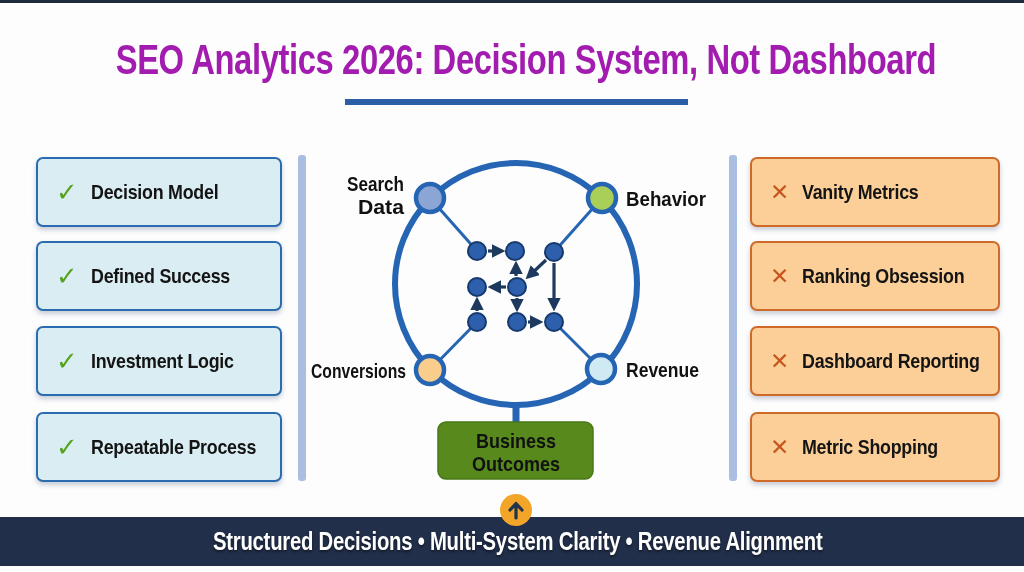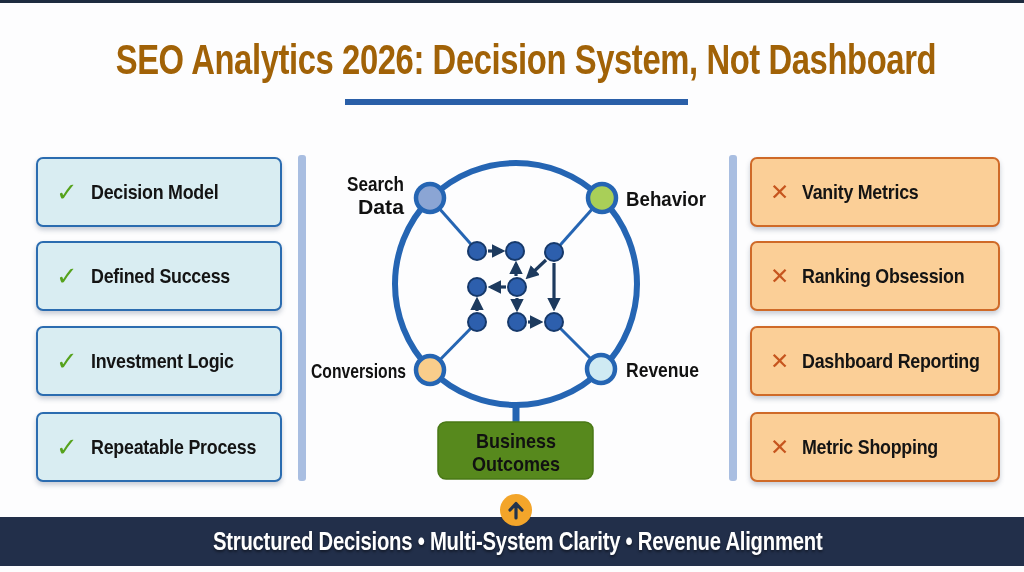--- a/index.html
+++ b/index.html
@@ -2,21 +2,21 @@
 <html><head>
 <meta charset="utf-8">
 <style>
   html,body{margin:0;padding:0;background:#ffffff;}
   .stage{
     position:relative;width:1024px;height:572px;overflow:hidden;
     background:#fdfdfe;font-family:"Liberation Sans","DejaVu Sans",sans-serif;
   }
   .top-strip{position:absolute;left:0;top:0;width:1024px;height:3px;background:#1e2b3f;}
   .title{position:absolute;left:0;top:36px;width:1024px;margin:0;text-align:center;
-         font-size:42px;font-weight:700;color:#a16207;letter-spacing:-0.5px;}
+         font-size:42px;font-weight:700;color:#a21caf;letter-spacing:-0.5px;}
   .title .cond{display:inline-block;transform:scaleX(0.78);white-space:nowrap;}
   .title-underline{position:absolute;left:345px;top:99px;width:343px;height:6px;background:#2a5fa8;}
 
   .card{position:absolute;height:66px;border-radius:7px;display:flex;align-items:center;
         box-shadow:0 3px 5px rgba(40,60,90,0.25);}
   .card.blue{left:36px;width:242px;background:#d9edf2;border:2.5px solid #2b6cb0;}
   .card.orange{left:750px;width:246px;background:#fbcf97;border:2.5px solid #cf6a28;}
   .card .icon{font-family:"DejaVu Sans","Liberation Sans",sans-serif;font-weight:700;
               margin-left:18px;margin-right:13px;line-height:1;}
   .icon.check{color:#55a21c;font-size:26px;}

